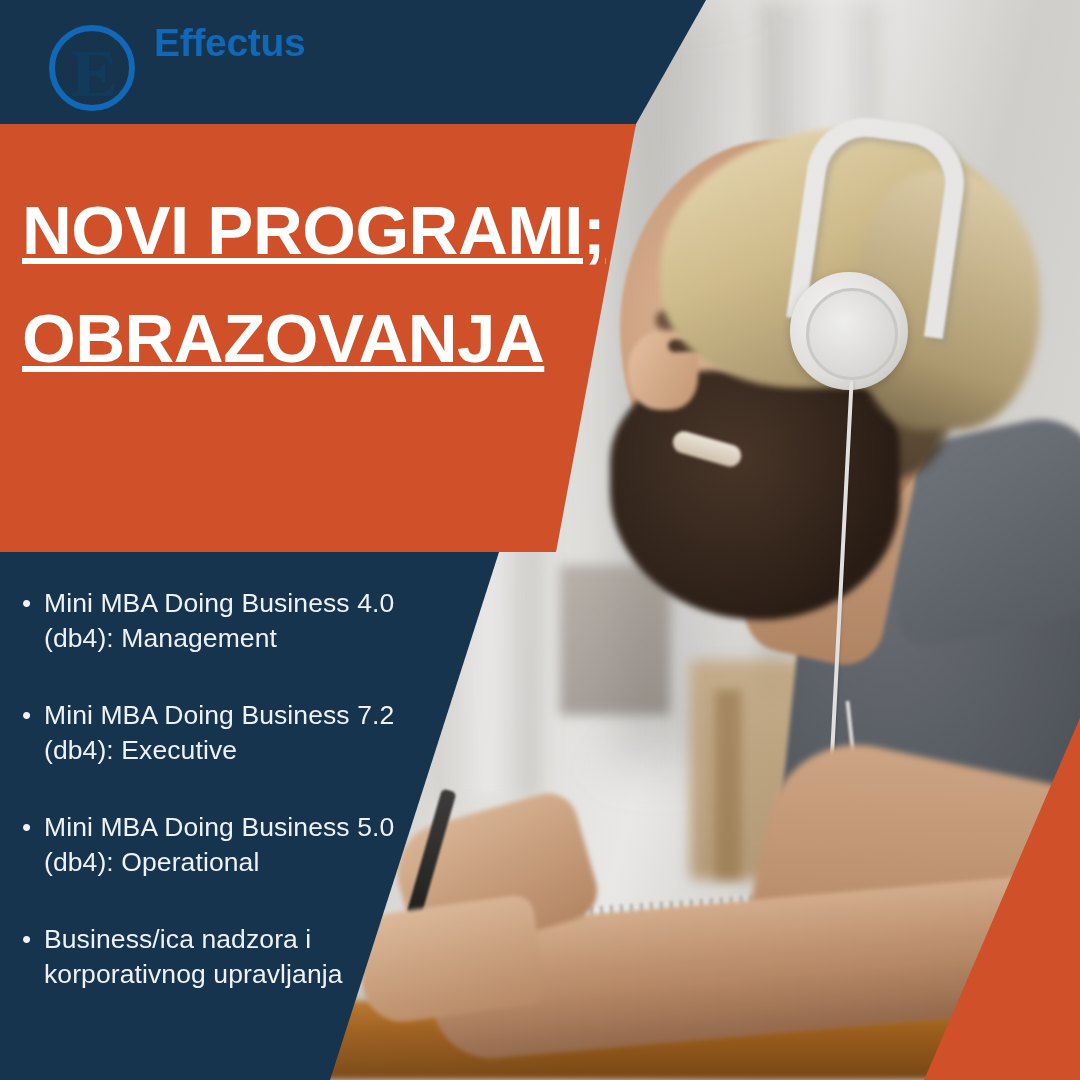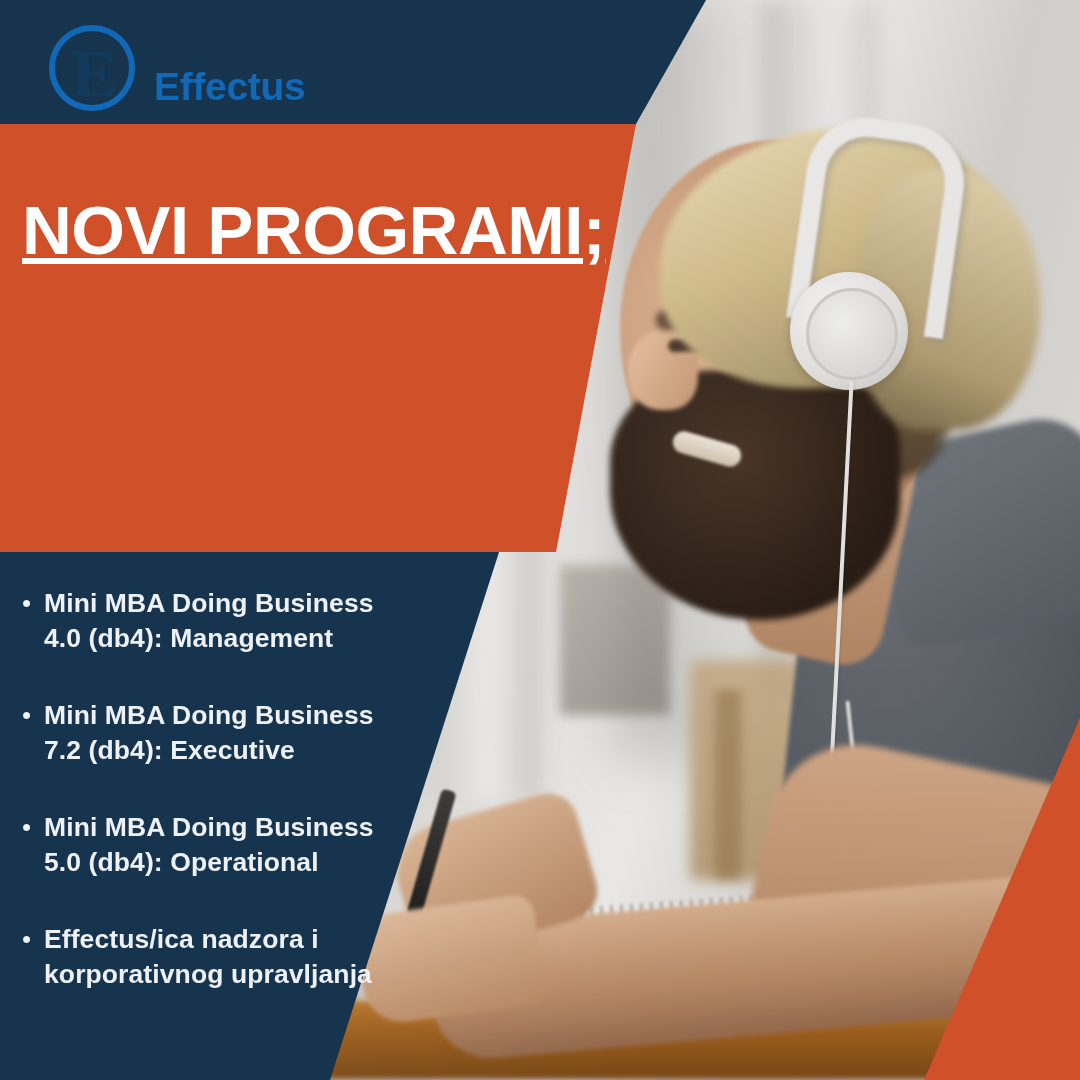--- a/index.html
+++ b/index.html
@@ -201,21 +201,20 @@
   
   .shape{position:absolute;inset:0;pointer-events:none;}
 
   
   #logo{position:absolute;left:46px;top:16px;width:420px;height:100px;}
   #logo-mark{position:absolute;left:0;top:6px;width:92px;height:92px;}
   #logo-text{position:absolute;left:108px;top:6px;}
   .logo-l1{
     font-size:39px;font-weight:bold;color:#1068B6;letter-spacing:-.3px;
     line-height:42px;
-    margin-top:44px;
   }
   .logo-l2{
     font-size:38px;font-weight:normal;color:#2598D8;letter-spacing:.1px;
     line-height:42px;
   }
 
   #headline{
     position:absolute;left:22px;top:177px;width:560px;
     color:#ffffff;font-size:69px;font-weight:bold;line-height:108px;
     letter-spacing:-.5px;
@@ -223,21 +222,21 @@
   #headline .hl{display:block;white-space:nowrap;text-decoration:underline;}
 
   #bullets{position:absolute;left:16px;top:586px;width:400px;}
   .bullet{display:flex;margin-bottom:42px;}
   .bullet:last-child{margin-bottom:0;}
   .bdot{
     flex:0 0 auto;width:22px;color:#eef2f6;font-size:26px;line-height:35px;
     text-align:left;padding-left:6px;
   }
   .btext{
-    color:#eef2f6;font-size:26.5px;line-height:35px;font-weight:bold;
+    color:#eef2f6;font-size:26.5px;line-height:35px;font-weight:normal;
     letter-spacing:.1px;
   }
 </style>
 </head>
 <body>
 
 <div id="poster">
 
   <div id="photo">
     <div class="ph-wall"></div>
@@ -301,34 +300,35 @@
         <path d="M26 30 h38 l3 11 -3 1 c-3-7 -6-9 -13-9 h-8 v16 h6 c4 0 6-2 7-6 h3 v17 h-3 c-1-4 -3-6 -7-6 h-6 v17 h9 c8 0 12-3 15-10 l3 1 -4 12 h-40 v-3 c5 0 6-1 6-5 v-28 c0-4 -1-5 -6-5 z"></path>
       </g>
     </svg>
     <div id="logo-text">
       <div class="logo-l1">Effectus</div>
     </div>
   </div>
 
   <div id="headline">
     <span class="hl">NOVI PROGRAMI;</span>
+    <span class="hl">OBRAZOVANJA</span>
   </div>
 
   <div id="bullets">
     <div class="bullet">
       <span class="bdot">•</span>
       <span class="btext">Mini MBA Doing Business 4.0 (db4): Management</span>
     </div>
     <div class="bullet">
       <span class="bdot">•</span>
       <span class="btext">Mini MBA Doing Business 7.2 (db4): Executive</span>
     </div>
     <div class="bullet">
       <span class="bdot">•</span>
       <span class="btext">Mini MBA Doing Business 5.0 (db4): Operational</span>
     </div>
     <div class="bullet">
       <span class="bdot">•</span>
-      <span class="btext">Effectus/ica nadzora i korporativnog upravljanja</span>
+      <span class="btext">Business/ica nadzora i korporativnog upravljanja</span>
     </div>
   </div>
 
 </div>
 
 </body></html>

